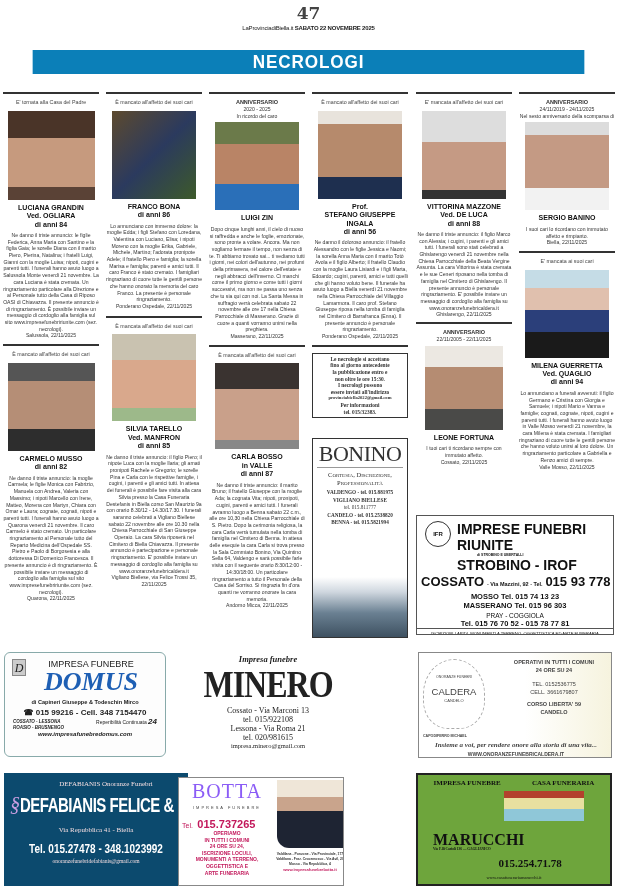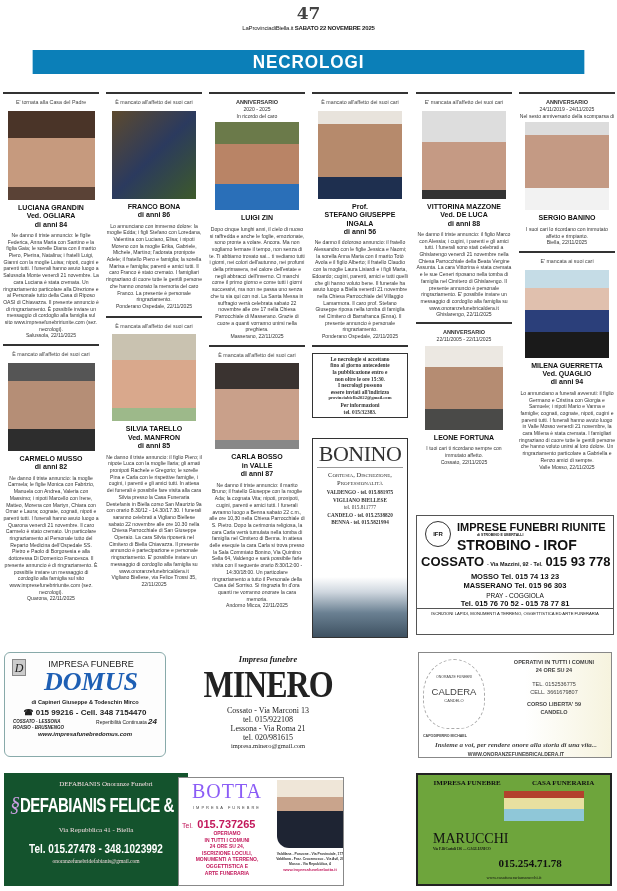--- a/index.html
+++ b/index.html
@@ -166,21 +166,21 @@
     <div class="name">MILENA GUERRETTA</div>
     <div class="name">Ved. QUAGLIO</div>
     <div class="name">di anni 94</div>
     <div class="body">Lo annunciano a funerali avvenuti: il figlio Germano e Cristina con Giorgia e Samuele; i nipoti Mario e Vanna e famiglie; cognati, cognate, nipoti, cugini e parenti tutti. I funerali hanno avuto luogo in Valle Mosso venerdì 21 novembre, la cara Milena è stata cremata. I famigliari ringraziano di cuore tutte le gentili persone che hanno voluto unirsi al loro dolore. Un ringraziamento particolare a Gabriella e Renzo amici di sempre.</div>
     <div class="sign">Valle Mosso, 22/11/2025</div>
   </div>
 </div>
 
 <div class="ad" style="left:416px;top:515px;width:198px;height:120px;border:1px solid #555;font-weight:bold;color:#111">
   <div style="position:absolute;left:8px;top:5px;width:26px;height:26px;border:1.5px solid #333;border-radius:50%;font-size:6px;line-height:24px">IFR</div>
-  <div style="margin-left:40px;font-size:11px;margin-top:5px;text-align:left">IMPRESE FUNEBRI RIUNITE</div>
+  <div style="margin-left:40px;font-size:14px;margin-top:5px;text-align:left">IMPRESE FUNEBRI RIUNITE</div>
   <div style="margin-left:60px;font-size:3.5px;text-align:left">di STROBINO E UBERTALLI</div>
   <div style="margin-left:40px;font-size:14px;text-align:left;line-height:17px">STROBINO - IROF</div>
   <div style="font-size:10px;text-align:left;padding-left:4px;white-space:nowrap"><span style="font-size:13px">COSSATO</span> <span style="font-size:5.5px">- Via Mazzini, 92 - Tel.</span> <span style="font-size:13px">015 93 778</span></div>
   <div style="font-size:7.5px;margin-top:3px">MOSSO  Tel. 015 74 13 23</div>
   <div style="font-size:7.5px">MASSERANO  Tel. 015 96 303</div>
   <div style="font-size:6.5px;margin-top:2px;font-weight:normal">PRAY - COGGIOLA</div>
   <div style="font-size:7.5px">Tel. 015 76 70 52 - 015 78 77 81</div>
   <div style="border-top:1px solid #555;font-size:4.2px;font-weight:normal;padding:2px 12px 0;line-height:5px">ISCRIZIONI LAPIDI, MONUMENTI A TERRENO, OGGETTISTICA ED ARTE FUNERARIA</div>
 </div>
 
@@ -221,21 +221,21 @@
     <div style="margin-top:6px;font-weight:normal">TEL. 0152536775</div>
     <div style="font-weight:normal">CELL. 3661679807</div>
     <div style="margin-top:4px">CORSO LIBERTA' 59</div>
     <div>CANDELO</div>
   </div>
   <div style="position:absolute;left:4px;top:81px;font-size:3.6px;font-weight:bold">CAPODIFERRO MICHAEL</div>
   <div class="serif" style="position:absolute;left:2px;top:88px;width:190px;font-size:7px;font-style:italic;font-weight:bold;white-space:nowrap">Insieme a voi, per rendere onore alla storia di una vita...</div>
   <div style="position:absolute;left:0;top:98px;width:194px;font-size:5px;font-weight:bold">WWW.ONORANZEFUNEBRICALDERA.IT</div>
 </div>
 
-<div class="ad serif" style="left:4px;top:773px;width:184px;height:113px;background:#14532d;color:#f3dde0">
+<div class="ad serif" style="left:4px;top:773px;width:184px;height:113px;background:#0c4a6e;color:#f3dde0">
   <div style="font-size:7px;margin-top:7px;margin-left:20px">DEFABIANIS Onoranze Funebri</div>
   <div style="position:absolute;left:3px;top:20px;width:16px;height:30px;color:#c99ee0;font-size:20px;font-style:italic">§</div>
   <div style="font-family:'Liberation Sans',sans-serif;font-weight:bold;font-size:15px;color:#fff;margin-top:8px;margin-left:16px;transform:scaleY(1.4);white-space:nowrap;letter-spacing:-.5px">DEFABIANIS FELICE &amp; C.</div>
   <div style="font-size:7px;margin-top:13px">Via Repubblica 41 - Biella</div>
   <div style="font-family:'Liberation Sans',sans-serif;font-weight:bold;font-size:10px;color:#fff;margin-top:9px;transform:scaleY(1.3)">Tel. 015.27478 - 348.1023992</div>
   <div style="font-size:5.5px;margin-top:4px">onoranzefunebridefabianis@gmail.com</div>
 </div>
 
 <div class="ad" style="left:178px;top:777px;width:166px;height:109px;border:1px solid #888;background:#fff">
   <div class="serif" style="position:absolute;left:3px;top:2px;width:90px;font-size:20px;letter-spacing:1px;color:#8b5cf6">BOTTA</div>
@@ -258,17 +258,17 @@
     <div style="color:#c2185b;font-size:4px">www.impresafunebrebotta.it</div>
   </div>
 </div>
 
 <div class="ad serif" style="left:416px;top:773px;width:196px;height:113px;background:#6ea53c;border:2px solid #222;color:#111">
   <div style="display:flex;justify-content:space-around;font-weight:bold;font-size:7px;margin-top:4px">
       <span>IMPRESA FUNEBRE</span>
       <span>CASA FUNERARIA</span>
     </div>
   <div style="position:absolute;left:86px;top:16px;width:80px;height:30px;background:linear-gradient(180deg,#b3412d 0 25%,#e8e0a0 25% 60%,#8fc7d8 60%)"></div>
-  <div style="position:absolute;left:15px;top:56px;font-size:14px;font-weight:normal">MARUCCHI</div>
+  <div style="position:absolute;left:15px;top:56px;font-size:16px;font-weight:bold">MARUCCHI</div>
   <div style="position:absolute;left:15px;top:72px;font-size:3.5px;font-weight:bold">Via F.lli Carioli 136 — GAGLIANICO</div>
   <div style="position:absolute;left:0;top:82px;width:224px;font-size:11px;font-weight:bold">015.254.71.78</div>
   <div style="position:absolute;left:0;top:100px;width:192px;font-size:4.5px">www.casafunerariamarucchi.it</div>
 </div>
 
 </body></html>

